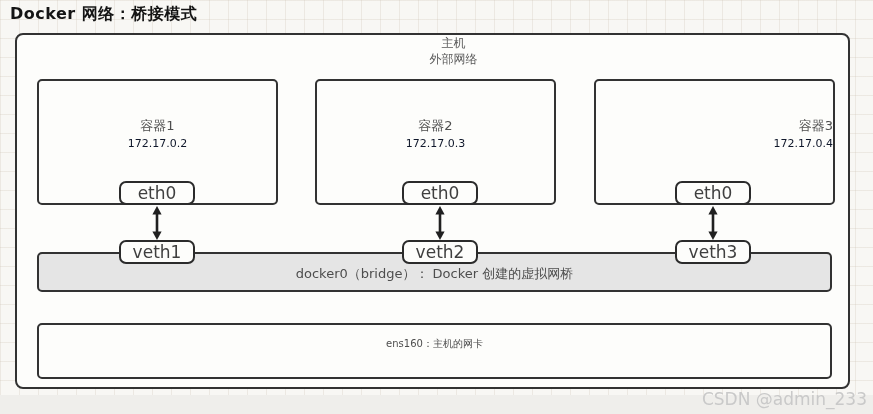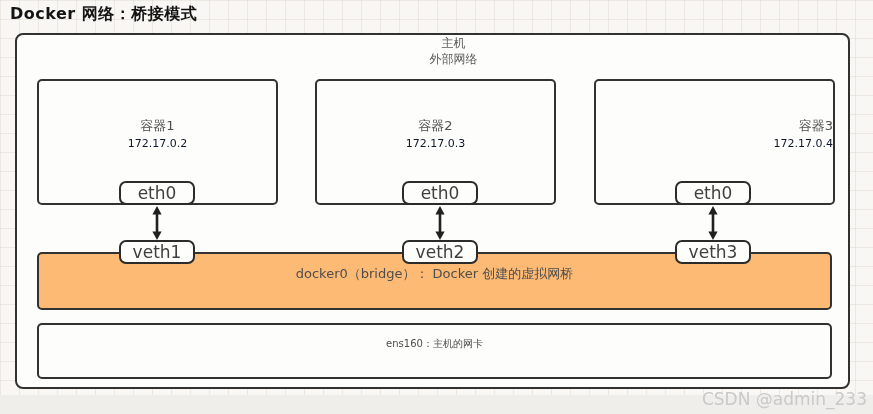--- a/index.html
+++ b/index.html
@@ -44,21 +44,21 @@
     border:2px solid #2b2b2b;border-radius:7px;box-sizing:border-box;
     display:flex;align-items:center;justify-content:center;
     font-size:17px;color:#3f3f3f;z-index:5;
   }
   .eth{top:181px;}
   .veth{top:240px;}
   .p1{left:119px;} .p2{left:402px;} .p3{left:675px;}
   .arrow{top:206px;width:14px;height:34px;z-index:4;}
   .a1{left:150px;} .a2{left:433px;} .a3{left:706px;}
   .bridge-box{
-    left:37px;top:252px;width:795px;height:58px;background:#fdba74;
+    left:37px;top:252px;width:795px;height:40px;background:#e5e5e5;
     border:2px solid #323232;border-radius:5px;box-sizing:border-box;
     text-align:center;font-size:13px;color:#4d4d4d;padding-top:11px;
     line-height:18px;z-index:2;
   }
   .nic-box{
     left:37px;top:323px;width:795px;height:56px;background:#fdfdfb;
     border:2px solid #323232;border-radius:5px;box-sizing:border-box;
     text-align:center;font-size:10px;color:#4d4d4d;padding-top:10px;
     line-height:18px;
   }

